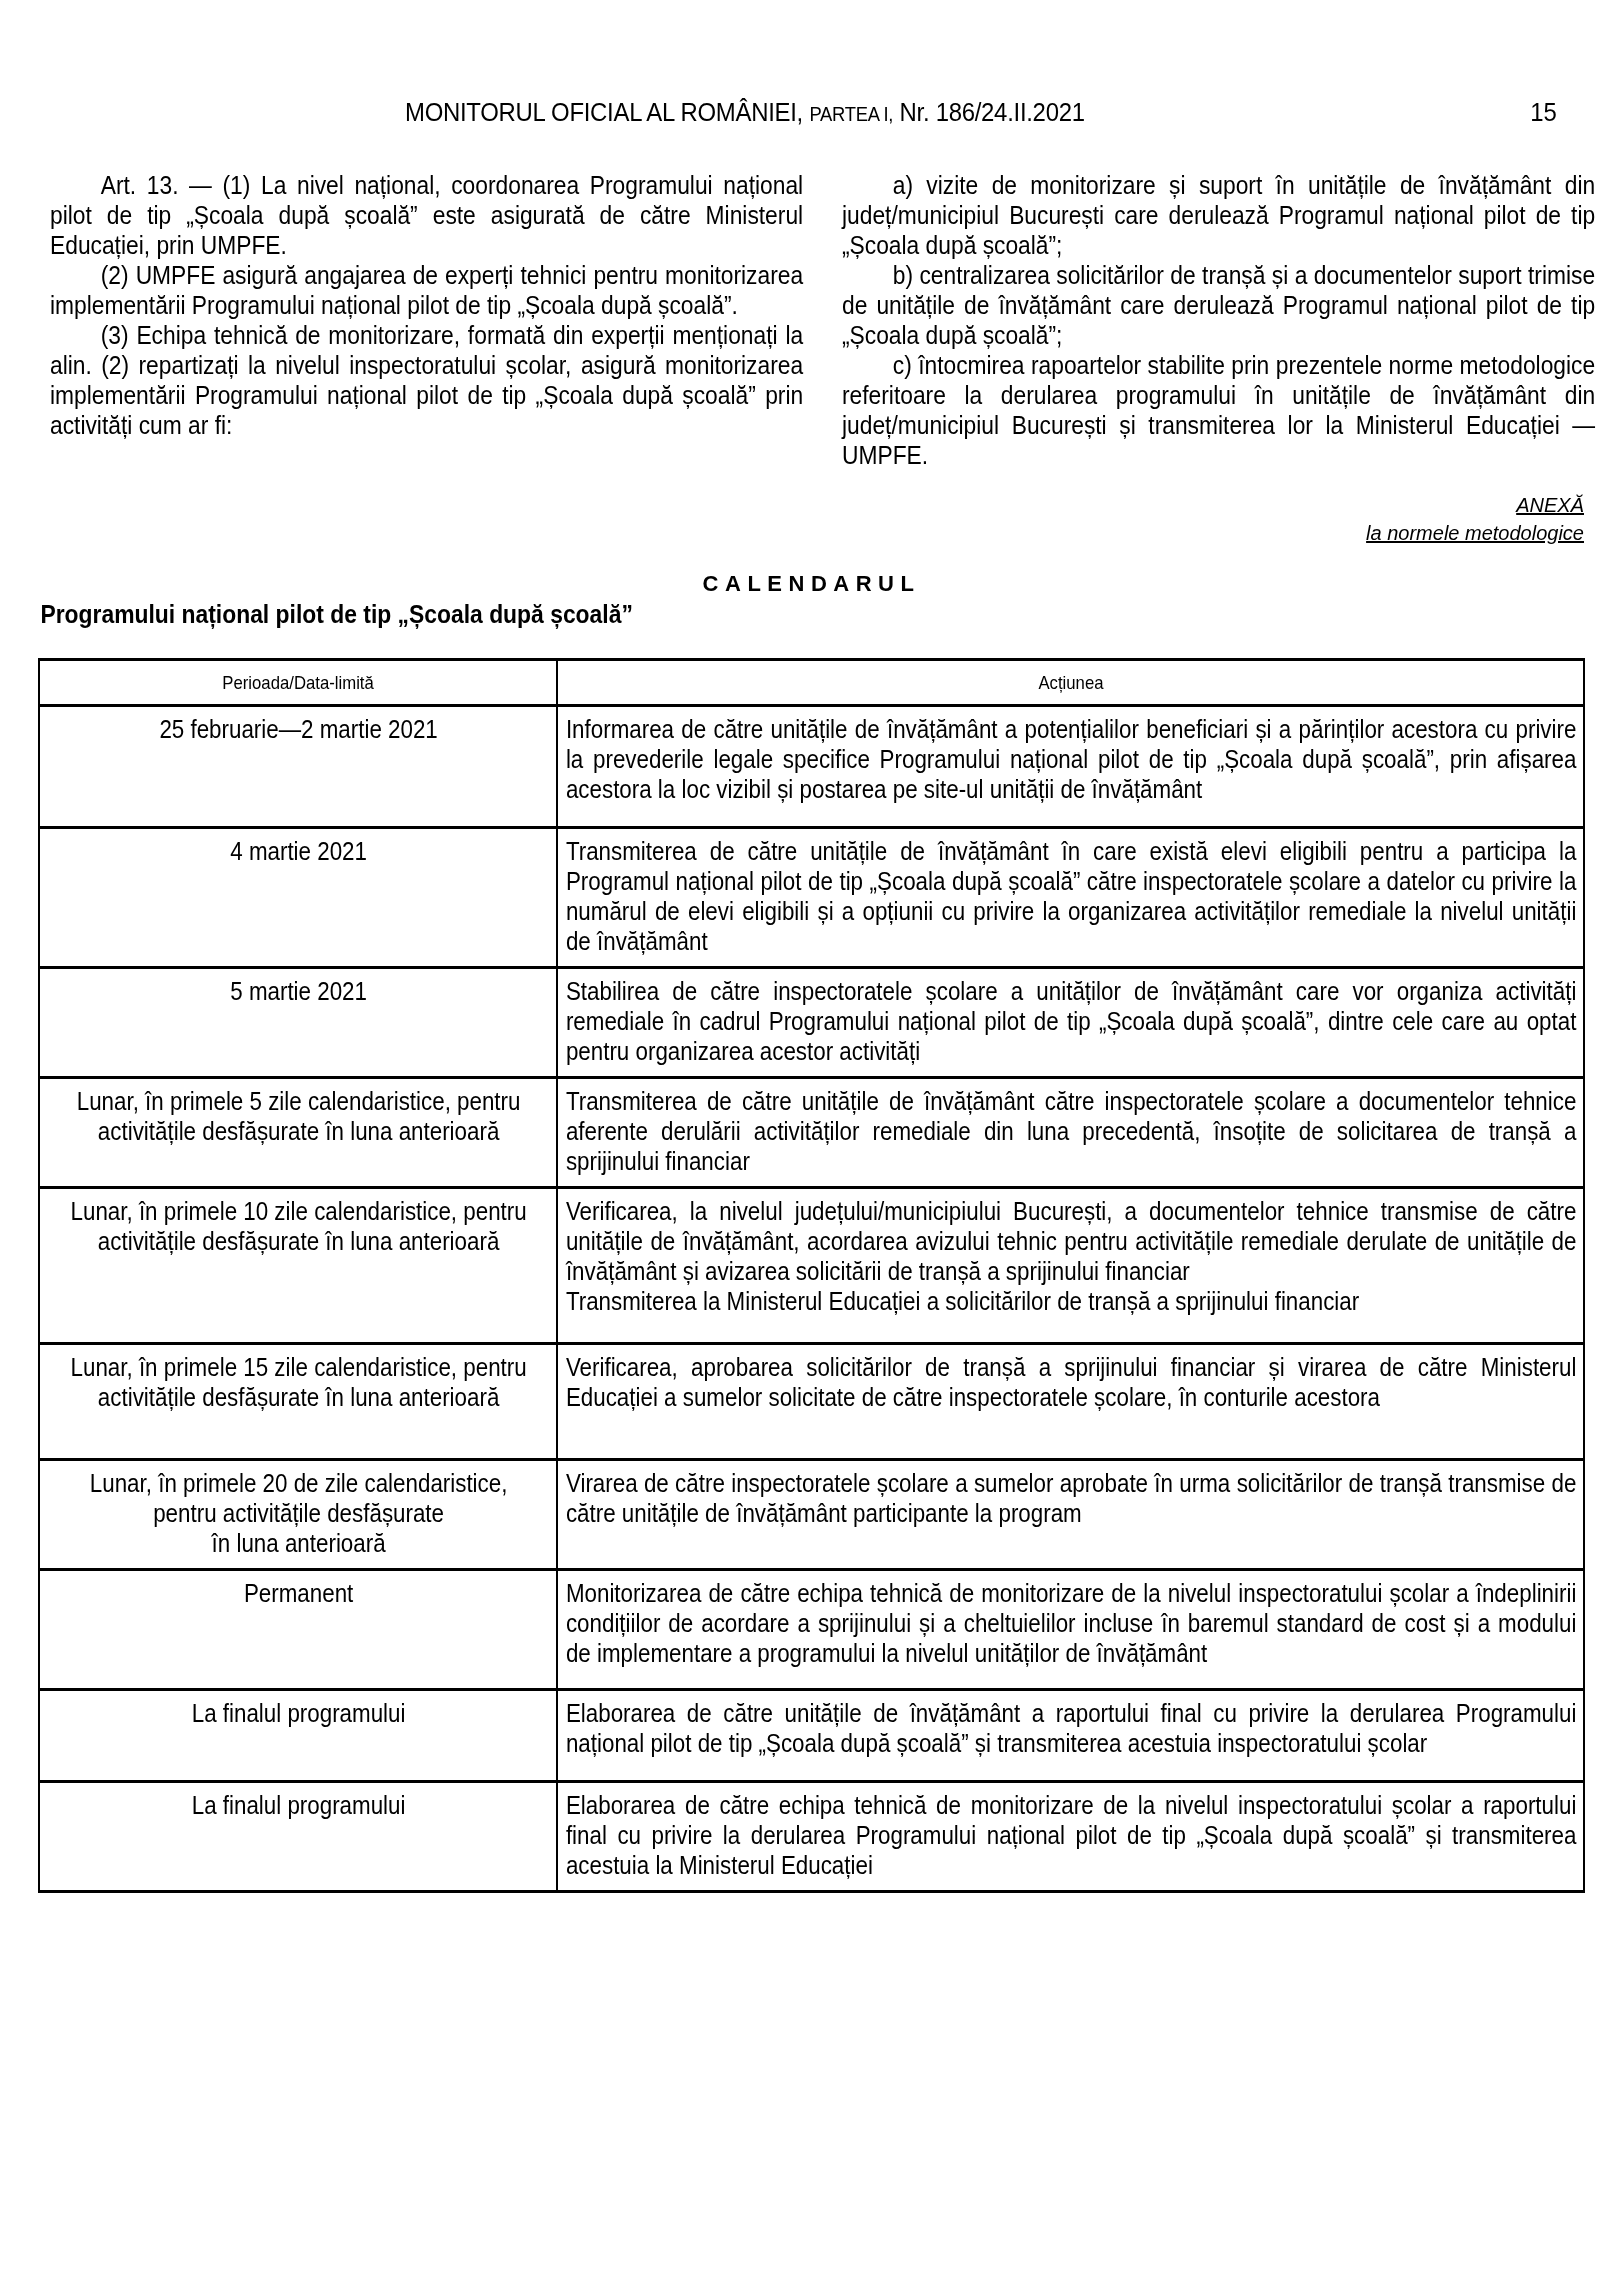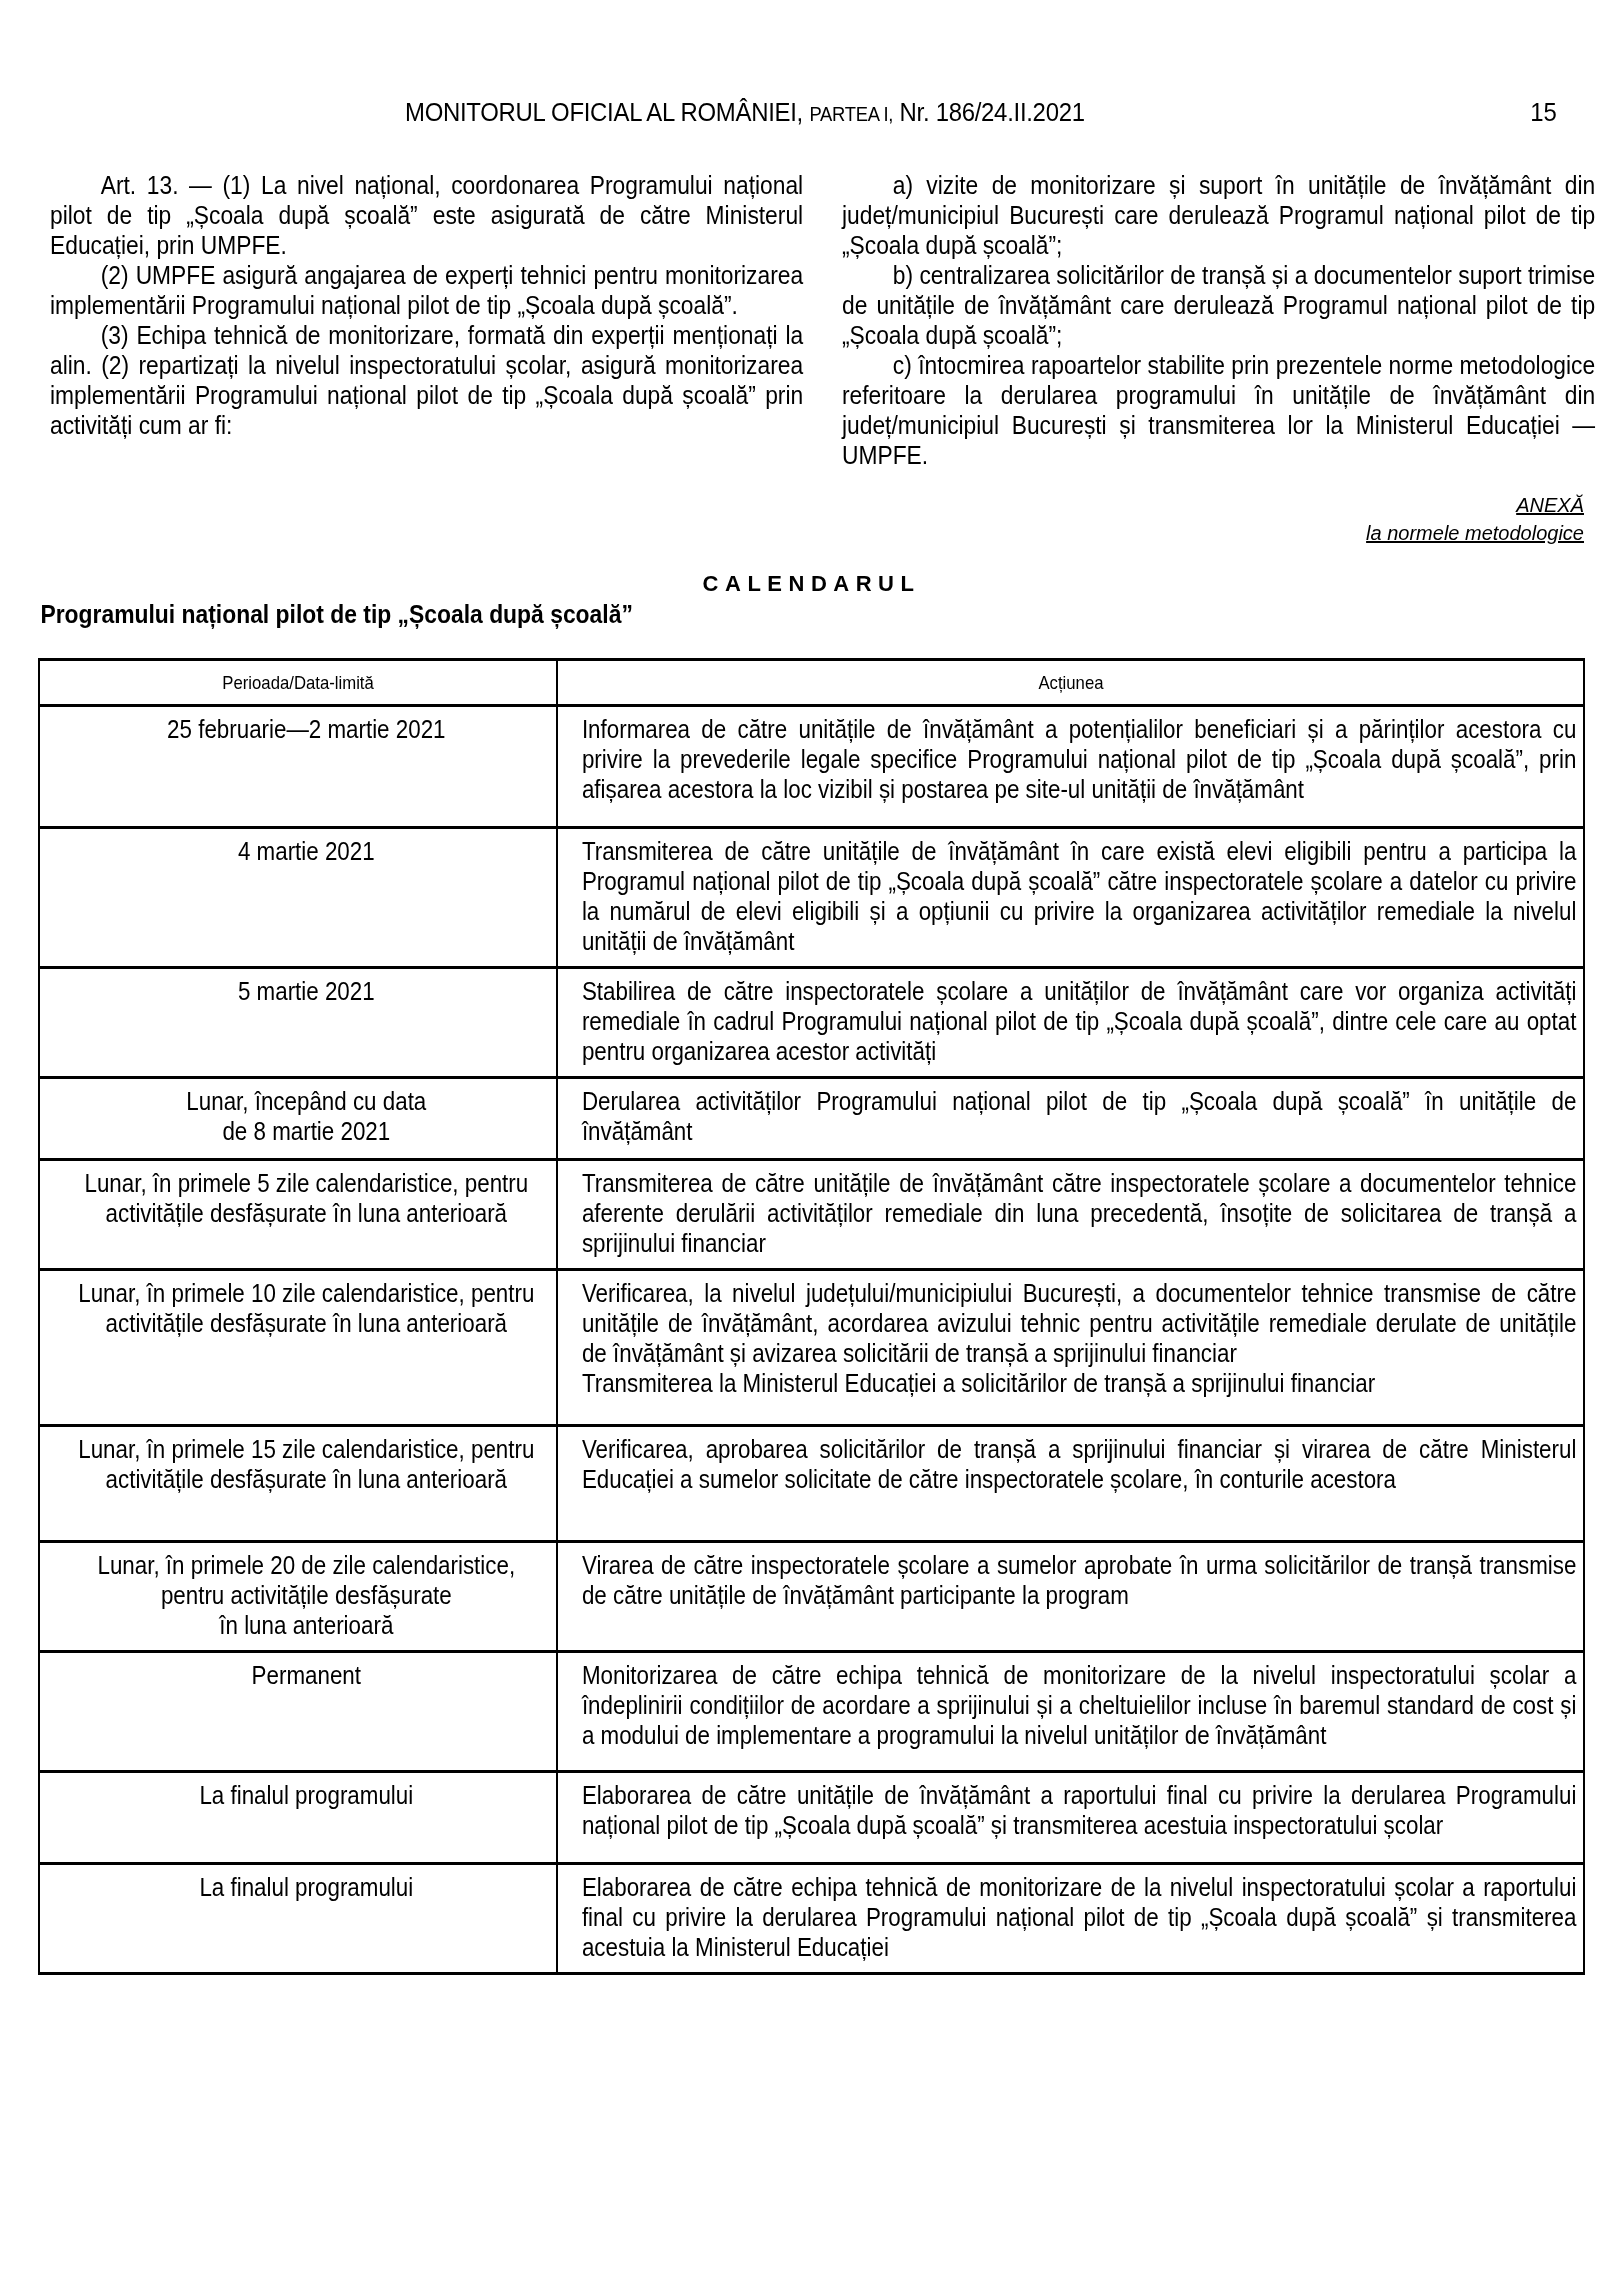--- a/index.html
+++ b/index.html
@@ -57,21 +57,21 @@
     table.cal th, table.cal td {
       border-left: 2.6px solid #000; border-right: 2.6px solid #000;
       border-top: 3.9px solid #000; border-bottom: 3.9px solid #000;
       vertical-align: top; padding: 0;
     }
     table.cal th {
       font-weight: normal; font-size: 19px; height: 43px; vertical-align: middle;
       text-align: center;
     }
     table.cal th span { display: inline-block; transform: scaleX(0.88); }
-    table.cal td { font-size: 26px; line-height: 30px; padding-left: 16px; }
+    table.cal td { font-size: 26px; line-height: 30px; }
     table.cal td .inner {
       padding: 6.5px 7.9px 10.5px 9.2px;
       transform: scaleX(0.86); transform-origin: left top; width: 116.3%;
       box-sizing: border-box;
     }
     table.cal td.period { text-align: center; }
     table.cal td.period .inner { transform-origin: center top; margin-left: -8.15%; }
     table.cal td.action { text-align: justify; }
     table.cal td.action .line { display: block; }
     .pre { white-space: pre-line; }
@@ -144,31 +144,20 @@
       <tr style="height: 97px;">
         <td class="period">
           <div class="inner pre">5 martie 2021</div>
         </td>
         <td class="action">
           <div class="inner">
             <span class="line">Stabilirea de către inspectoratele școlare a unităților de învățământ care vor organiza activități remediale în cadrul Programului național pilot de tip „Școala după școală”, dintre cele care au optat pentru organizarea acestor activități</span>
           </div>
         </td>
       </tr>
-      <tr style="height: 82px;">
-        <td class="period">
-          <div class="inner pre">Lunar, începând cu data
-de 8 martie 2021</div>
-        </td>
-        <td class="action">
-          <div class="inner">
-            <span class="line">Derularea activităților Programului național pilot de tip „Școala după școală” în unitățile de învățământ</span>
-          </div>
-        </td>
-      </tr>
       <tr style="height: 97px;">
         <td class="period">
           <div class="inner pre">Lunar, în primele 5 zile calendaristice, pentru activitățile desfășurate în luna anterioară</div>
         </td>
         <td class="action">
           <div class="inner">
             <span class="line">Transmiterea de către unitățile de învățământ către inspectoratele școlare a documentelor tehnice aferente derulării activităților remediale din luna precedentă, însoțite de solicitarea de tranșă a sprijinului financiar</span>
           </div>
         </td>
       </tr>

